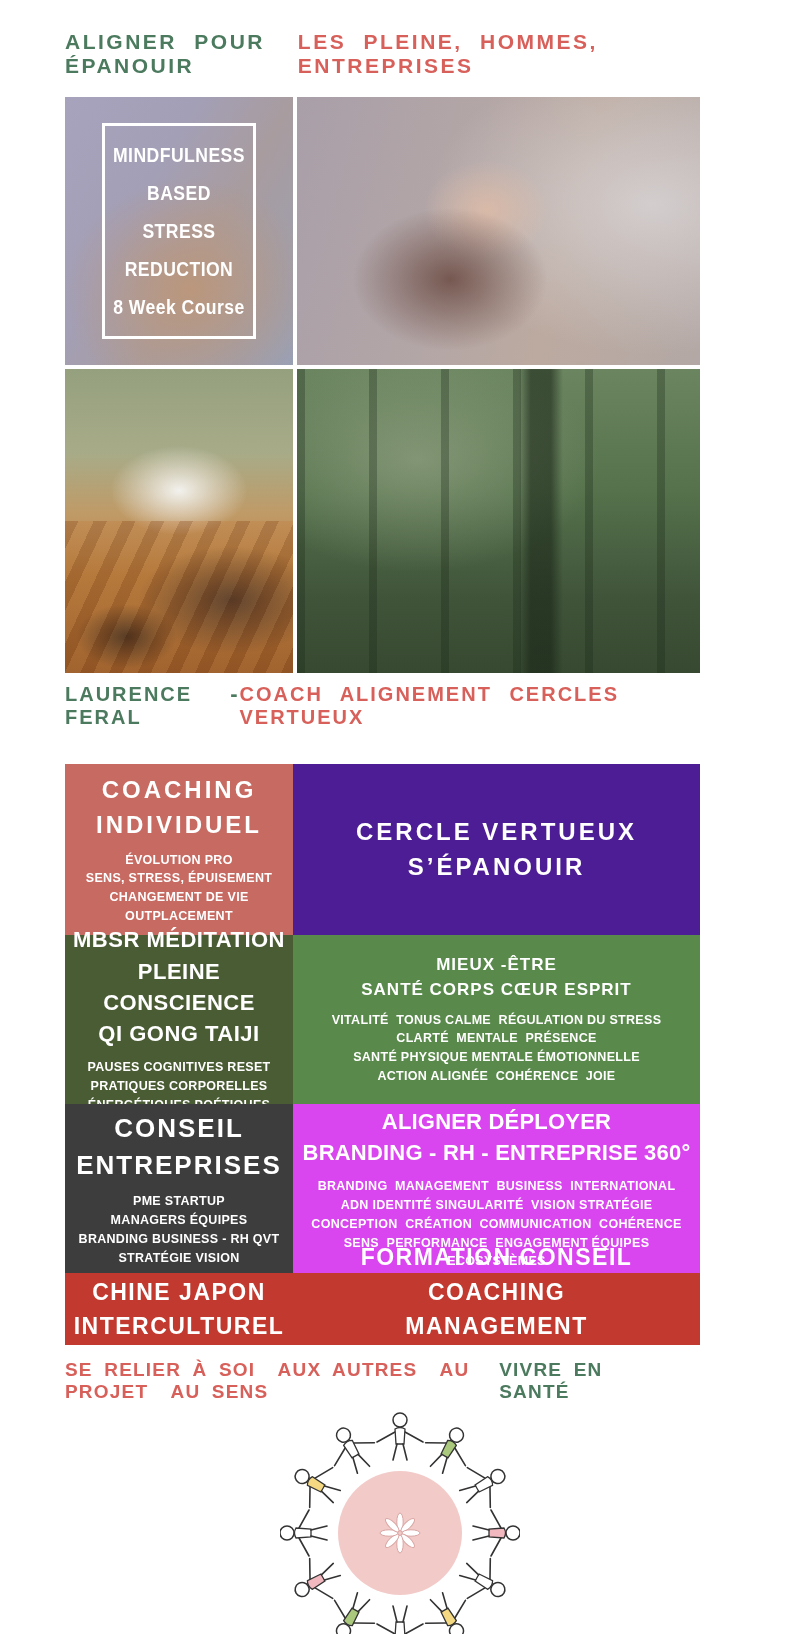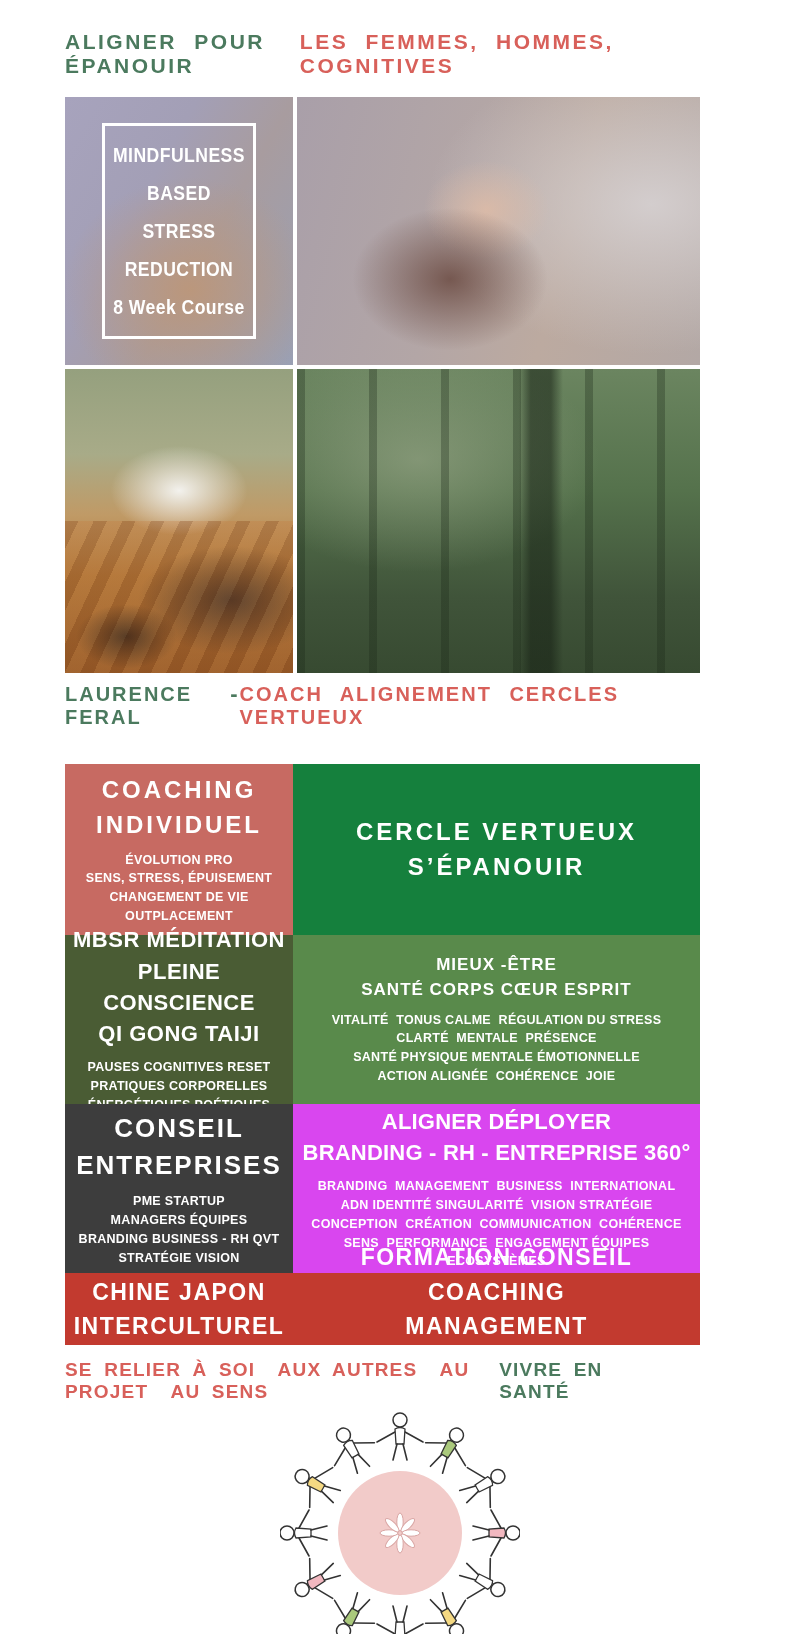--- a/index.html
+++ b/index.html
@@ -79,21 +79,21 @@
   
   .illus-wrap { width:800px; display:flex; justify-content:center; margin-top:6px; }
 </style>
 </head>
 <body>
 
 <div class="content">
 
   <div class="hdr">
     <span class="green-txt">ALIGNER POUR ÉPANOUIR</span>
-    <span class="coral-txt">LES FEMMES, HOMMES, COGNITIVES</span>
+    <span class="coral-txt">LES PLEINE, HOMMES, ENTREPRISES</span>
   </div>
 
   <div class="photos">
     <div class="photo ph-mbsr">
       <div class="mbsr-frame">
         <div class="mbsr-text">MINDFULNESS
 BASED
 STRESS
 REDUCTION
 8 Week Course</div>
@@ -112,21 +112,21 @@
 
   <div class="blocks">
     <div class="block" style="background-color: rgb(199, 106, 98);">
       <div class="b-title t-r1l">COACHING
 INDIVIDUEL</div>
       <div class="b-body">ÉVOLUTION PRO
 SENS, STRESS, ÉPUISEMENT
 CHANGEMENT DE VIE
 OUTPLACEMENT</div>
     </div>
-    <div class="block" style="background-color: #15803d;">
+    <div class="block" style="background-color: #4c1d95;">
       <div class="b-title t-r1r">CERCLE VERTUEUX
 S’ÉPANOUIR</div>
     </div>
     <div class="block" style="background-color: rgb(74, 92, 52);">
       <div class="b-title t-r2l">MBSR MÉDITATION
 PLEINE CONSCIENCE
 QI GONG TAIJI</div>
       <div class="b-body">PAUSES COGNITIVES RESET
 PRATIQUES CORPORELLES
 ÉNERGÉTIQUES POÉTIQUES</div>

